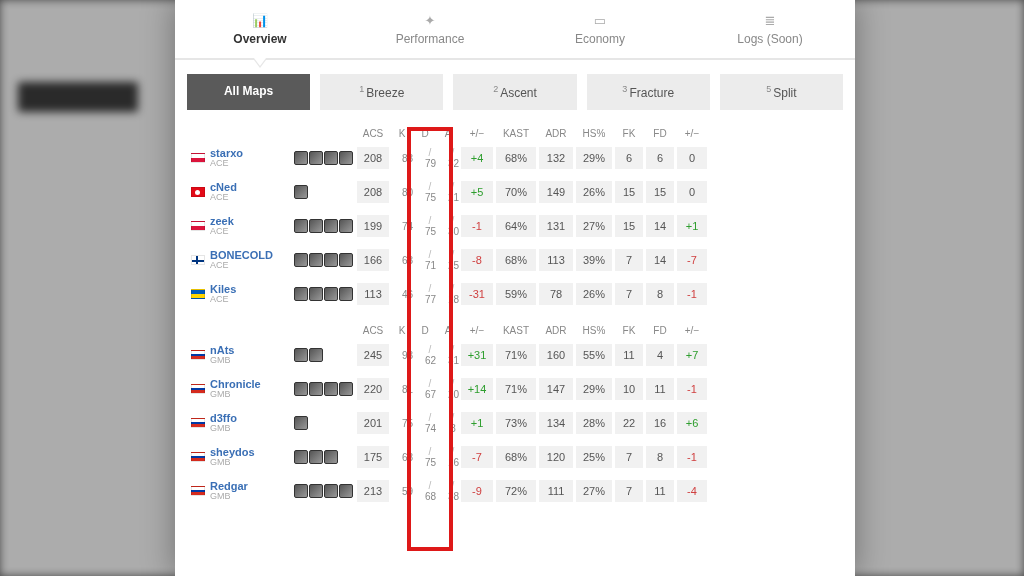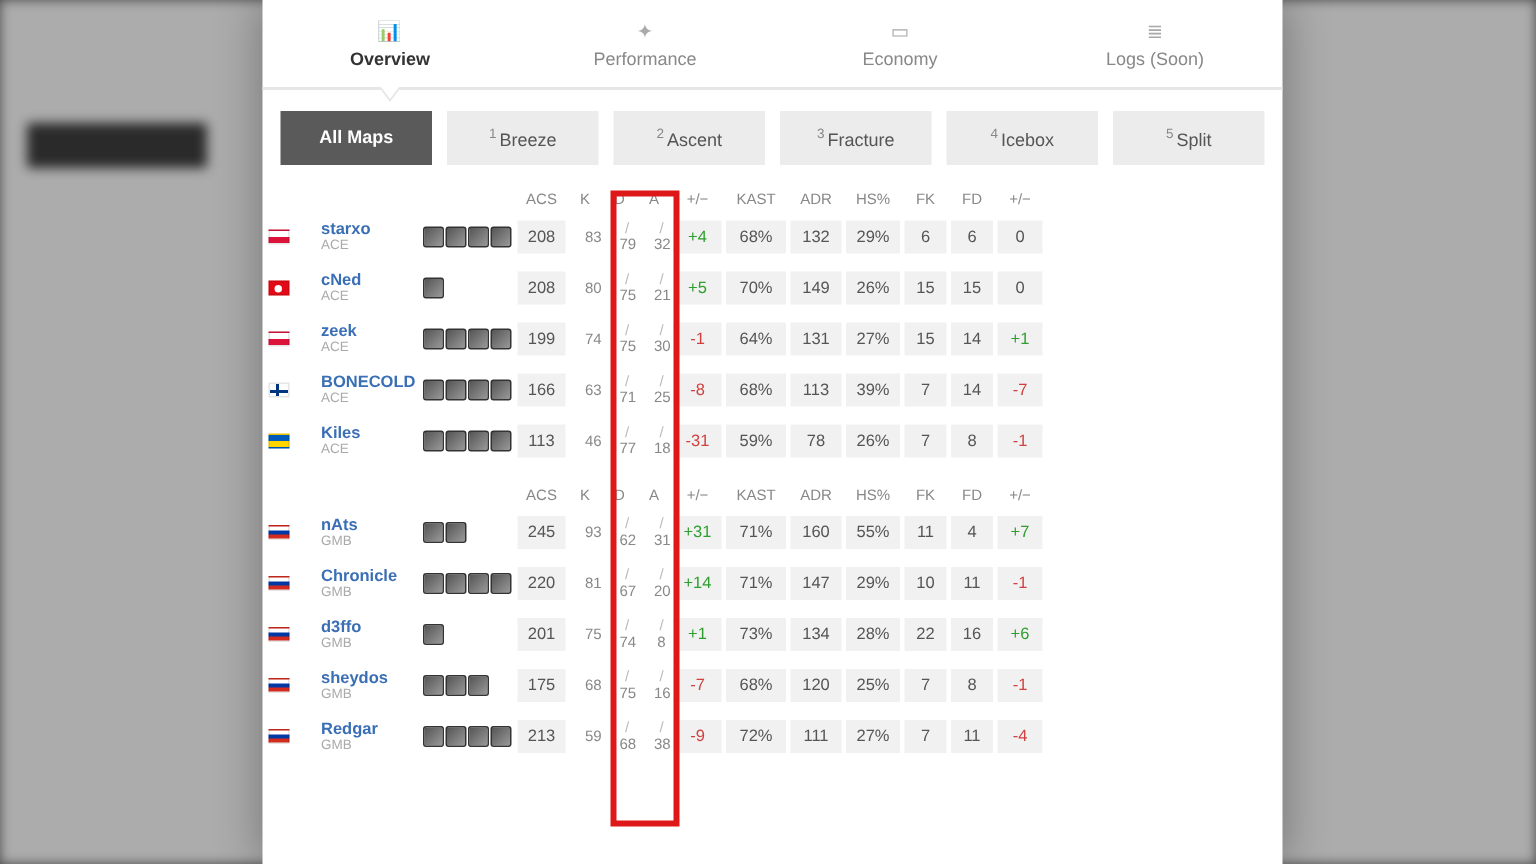--- a/index.html
+++ b/index.html
@@ -75,21 +75,21 @@
     padding:10px 16px;
     text-align:center;
     cursor:pointer;
   }
   .map.active {
     background:#5a5a5a;
     color:#fff;
     font-weight:600;
   }
   .map sup { font-size:9px; margin-right:2px; color:#888;}
-  .content { flex:1; overflow:hidden; padding:0 12px 6px 4px; position:relative;}
+  .content { flex:1; overflow:hidden; padding:0 12px 6px 16px; position:relative;}
   .team-block { font-size:11px; color:#555;}
   .hdr-row, .prow {
     display:grid;
     grid-template-columns: 100px 60px 32px 20px 20px 20px 32px 40px 34px 36px 28px 28px 30px;
     align-items:center;
     gap:3px;
   }
   .hdr-row { font-size:10px; color:#888; font-weight:500; padding:4px 0 2px 0;}
   .hdr-row > div { text-align:center;}
   .hdr-row .h-name { text-align:left;}
@@ -97,21 +97,21 @@
   .pname { display:flex; align-items:center; gap:5px;}
   .flag { width:14px; height:10px; border:0.5px solid rgba(0,0,0,0.1); background:#ddd; position:relative; flex-shrink:0;}
   .flag.pl { background:linear-gradient(#fff 0 50%, #dc143c 50% 100%);}
   .flag.tr { background:#e30a17;}
   .flag.tr::after{content:"";position:absolute;left:3px;top:2px;width:5px;height:5px;border-radius:50%;background:#fff;}
   .flag.fi { background:#fff;}
   .flag.fi::before{content:"";position:absolute;left:4px;top:0;width:2px;height:100%;background:#003580;}
   .flag.fi::after{content:"";position:absolute;left:0;top:4px;width:100%;height:2px;background:#003580;}
   .flag.ua { background:linear-gradient(#005bbb 0 50%, #ffd500 50% 100%);}
   .flag.ru { background:linear-gradient(#fff 0 33%, #0039a6 33% 66%, #d52b1e 66% 100%);}
-  .nm { color:#3a6fb5; font-weight:600; font-size:11px; line-height:1.05;margin-left:16px;}
+  .nm { color:#3a6fb5; font-weight:600; font-size:11px; line-height:1.05;}
   .nm .team { display:block; color:#aaa; font-weight:400; font-size:9px;}
   .agents { display:flex; gap:1px;}
   .ag { width:14px; height:14px; border-radius:2px; background:linear-gradient(135deg,#555,#999); border:1px solid #333;}
   .cell { background:#f1f1f1; text-align:center; font-size:11px; padding:5px 0; color:#555;}
   .cell.kda { background:transparent; color:#888; font-size:10px;margin-left:10px;}
   .cell.kda .d { color:#bbb;}
   .cell.plus { color:#2e9e2e;}
   .cell.minus { color:#d04040;}
   .acs-cell { font-weight:500;}
   .highlight-box {
@@ -151,21 +151,20 @@
         <div class="ticon">≣</div>
         <div>Logs (Soon)</div>
       </div>
     </div>
 
   <div class="maps" id="maps">
       <div class="map active"><span>All Maps</span></div>
       <div class="map"><sup>1</sup><span>Breeze</span></div>
       <div class="map"><sup>2</sup><span>Ascent</span></div>
       <div class="map"><sup>3</sup><span>Fracture</span></div>
-      <div class="map"><sup>4</sup><span>Icebox</span></div>
       <div class="map"><sup>5</sup><span>Split</span></div>
     </div>
 
   <div class="content" id="content">
     <div class="highlight-box"></div>
   <div class="team-block">
         <div class="hdr-row">
           <div class="h-name"></div>
           <div></div>
           <div>ACS</div>

